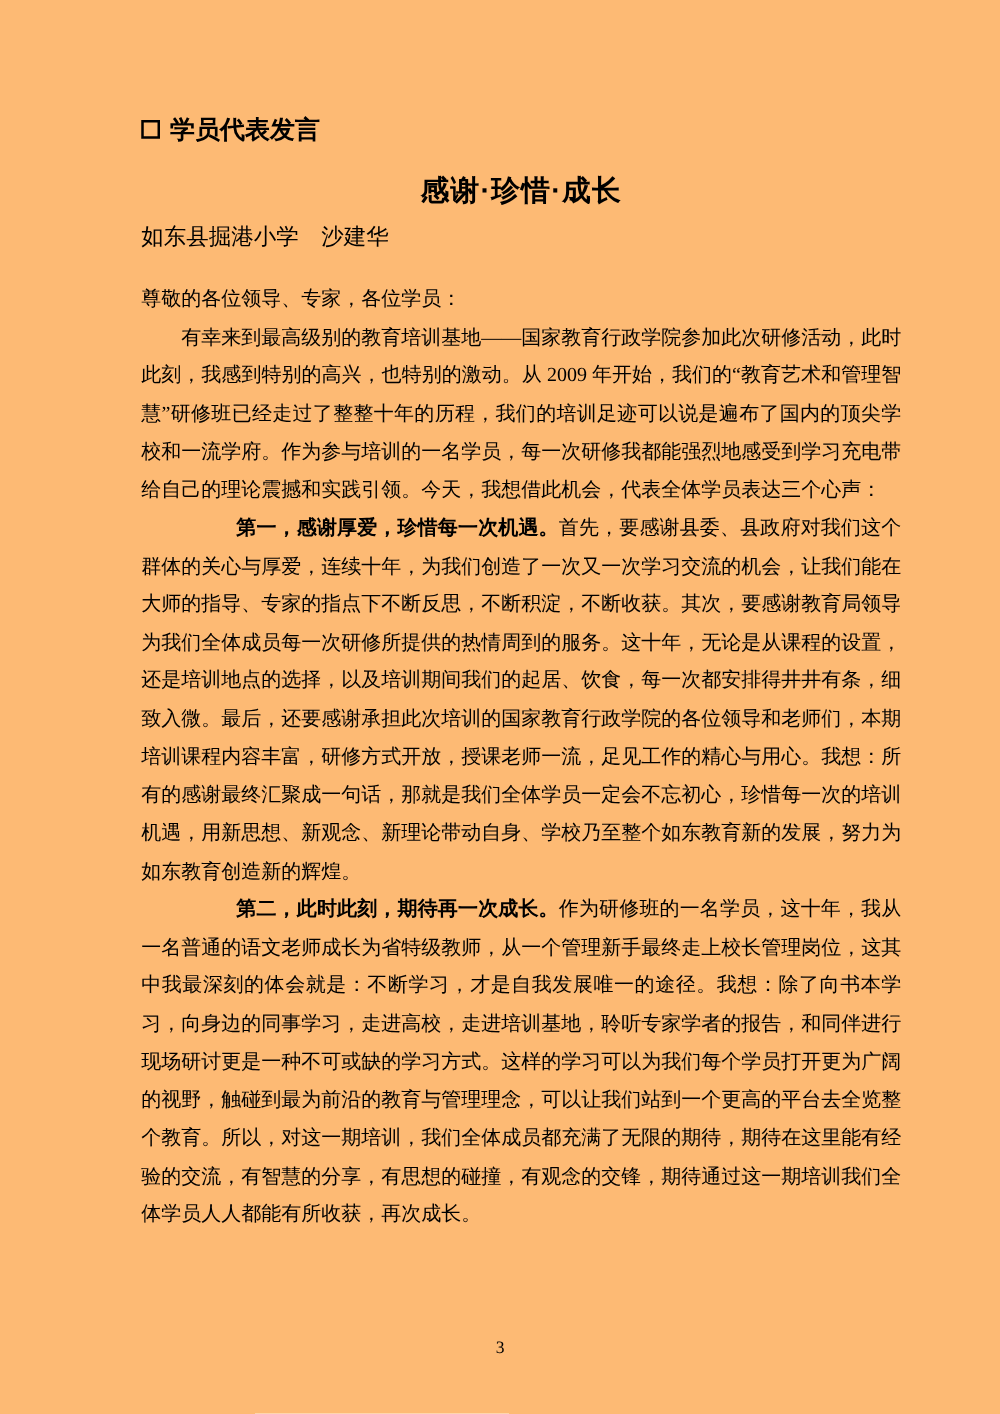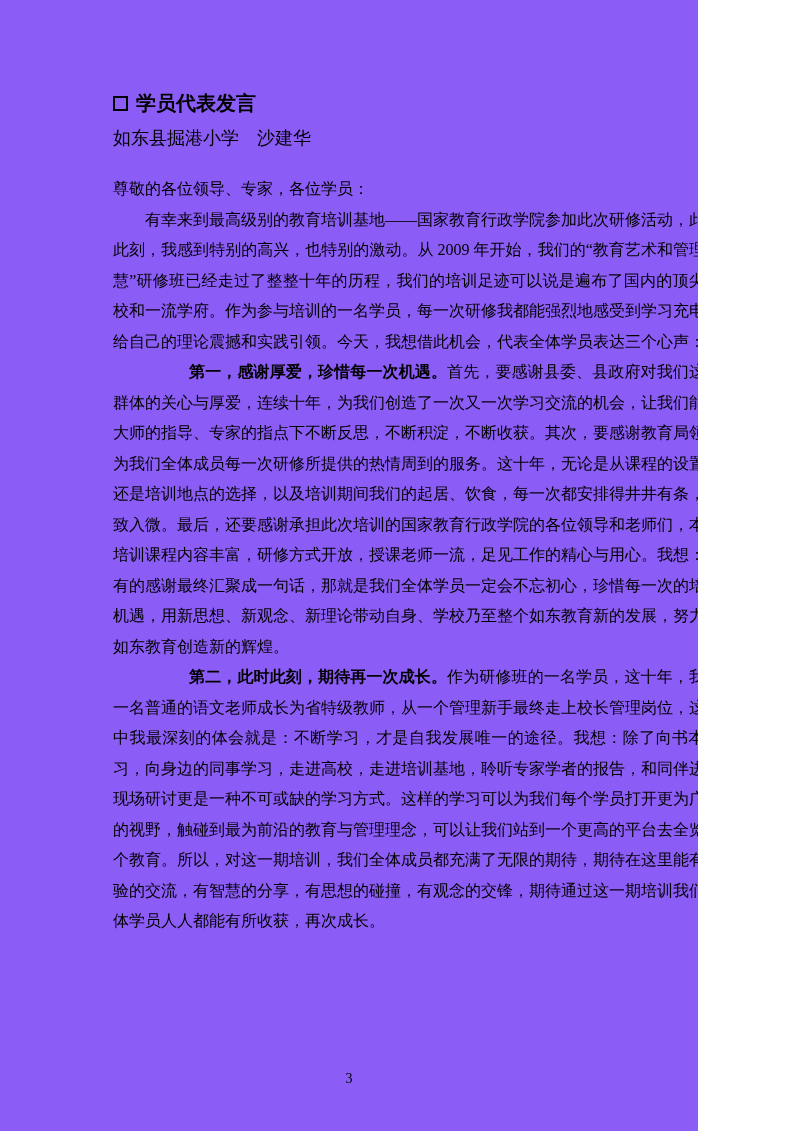--- a/index.html
+++ b/index.html
@@ -2,23 +2,23 @@
 <html lang="zh"><head>
 <meta charset="utf-8">
 <style>
   html, body {
     margin: 0;
     padding: 0;
     background: #ffffff;
   }
   .page {
     position: relative;
-    width: 698px;
+    width: 800px;
     height: 1131px;
-    background: #8b5cf6;
+    background: #fdba74;
     overflow: hidden;
     color: #1a1a1a;
   }
   .content {
     position: absolute;
     left: 113px;
     top: 90px;
     width: 608px;
   }
   .section-header {
@@ -88,20 +88,21 @@
 <body>
 
 <div class="page">
   <div class="content">
 
     <div class="section-header">
       <span class="square"></span>
       <span>学员代表发言</span>
     </div>
 
+    <h1 class="title">感谢·珍惜·成长</h1>
 
     <div class="byline">如东县掘港小学　沙建华</div>
 
     <div class="body-text">
       <p class="no-indent">
         <span>尊敬的各位领导、专家，各位学员：</span>
       </p>
       <p>
         <span>有幸来到最高级别的教育培训基地——国家教育行政学院参加此次研修活动，此时此刻，我感到特别的高兴，也特别的激动。从 2009 年开始，我们的“教育艺术和管理智慧”研修班已经走过了整整十年的历程，我们的培训足迹可以说是遍布了国内的顶尖学校和一流学府。作为参与培训的一名学员，每一次研修我都能强烈地感受到学习充电带给自己的理论震撼和实践引领。今天，我想借此机会，代表全体学员表达三个心声：</span>
       </p>

